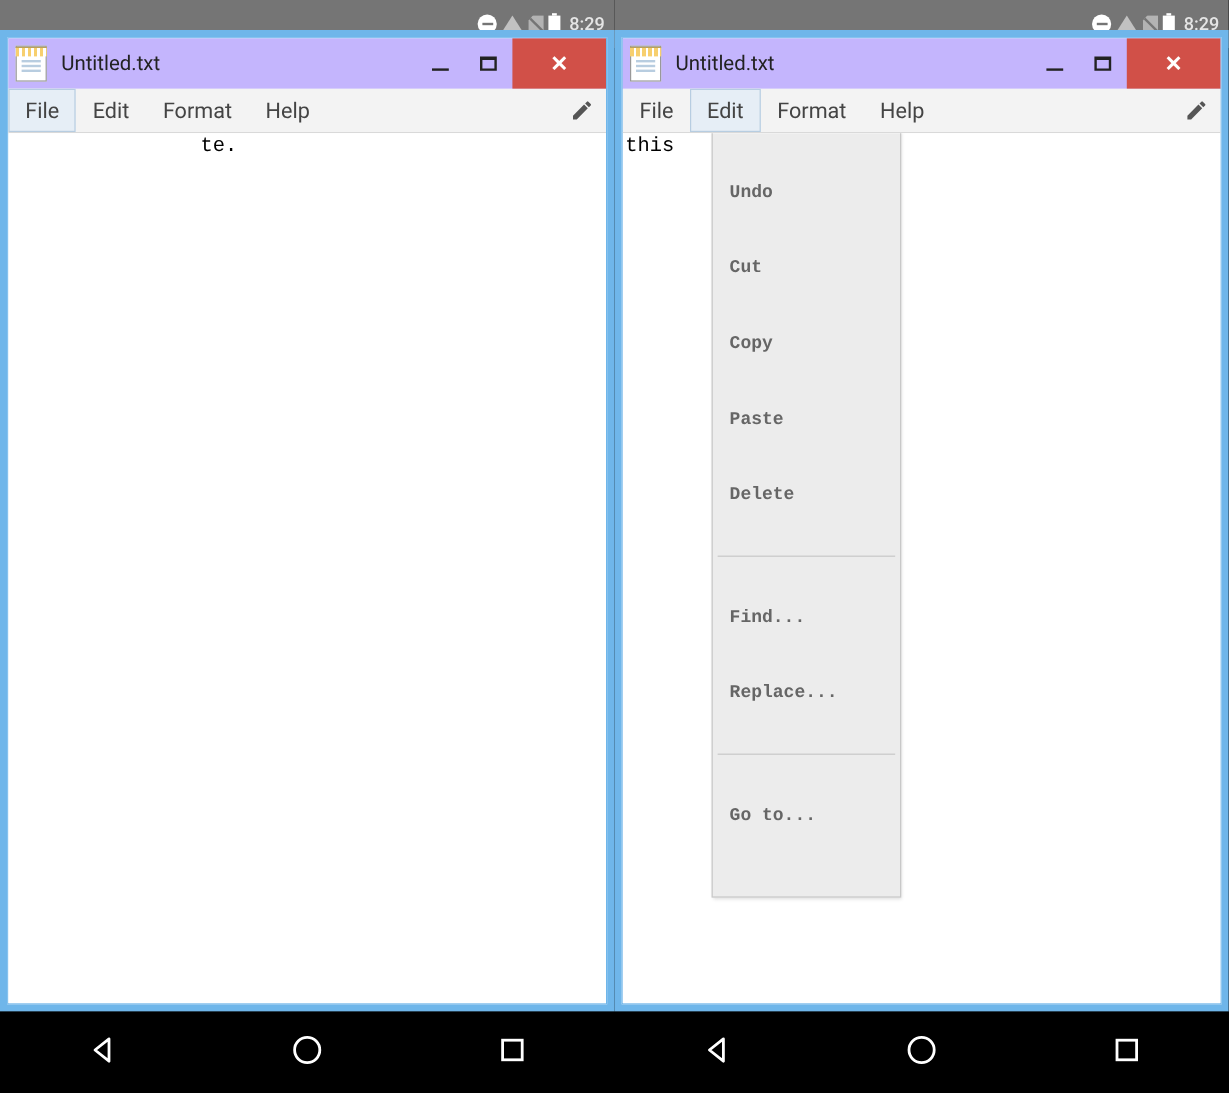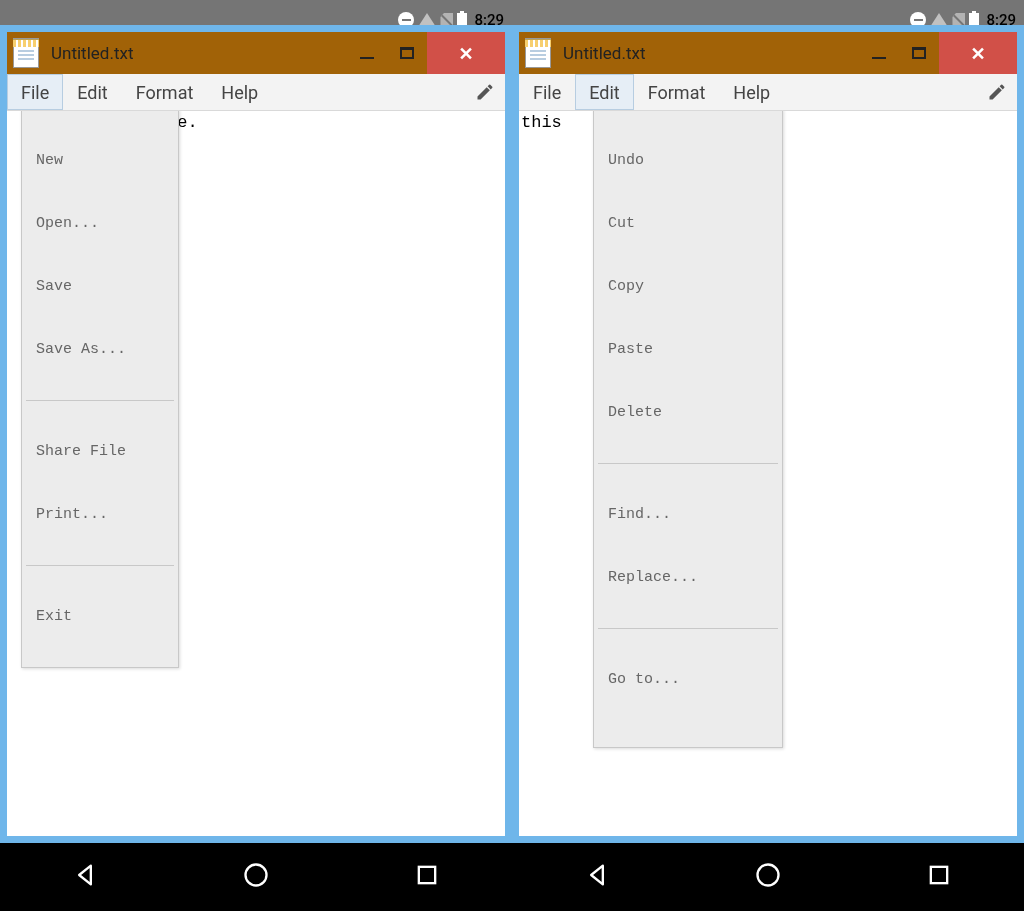--- a/index.html
+++ b/index.html
@@ -17,21 +17,21 @@
     width: 512px;
     height: 843px;
   }
   .half.left { left: 0; }
   .half.right { left: 512px; }
 
   
   .status-bar {
     height: 40px;
     background: #757575;
-    color: #000000;
+    color: #e5e5e5;
     display: flex;
     align-items: center;
     justify-content: flex-end;
     padding-right: 8px;
     font-size: 15px;
     gap: 4px;
   }
   .status-bar .dnd {
     width: 16px; height: 16px; border-radius: 50%;
     background: #fff;
@@ -83,21 +83,21 @@
     background: #fff;
     border: 1px solid #6fb6ea;
     position: relative;
     display: flex;
     flex-direction: column;
   }
 
   
   .titlebar {
     height: 42px;
-    background: #a16207;
+    background: #c4b5fd;
     display: flex;
     align-items: center;
     padding-left: 6px;
   }
   .titlebar .notepad-icon {
     width: 26px; height: 30px;
     background: #fff;
     border: 1px solid #999;
     position: relative;
     margin-right: 12px;
@@ -265,31 +265,20 @@
           <svg viewBox="0 0 24 24">
               <path d="M3 17.25V21h3.75L17.81 9.94l-3.75-3.75L3 17.25zM20.71 7.04a1 1 0 0 0 0-1.41l-2.34-2.34a1 1 0 0 0-1.41 0l-1.83 1.83 3.75 3.75 1.83-1.83z"></path>
             </svg>
         </span>
       </div>
 
       <div class="textarea">
         <span class="visible-frag" style="left:160px;">te.</span>
 
         
-        <div class="dropdown" style="left:14px; top:-2px; width:158px;">
-          <div class="item">New</div>
-          <div class="item">Open...</div>
-          <div class="item">Save</div>
-          <div class="item">Save As...</div>
-          <div class="sep"></div>
-          <div class="item">Share File</div>
-          <div class="item">Print...</div>
-          <div class="sep"></div>
-          <div class="item">Exit</div>
-        </div>
       </div>
 
     </div>
   </div>
 </div>
 
 <div class="half right">
   <div class="status-bar">
     <span class="dnd"></span>
     <span class="wifi"></span>
@@ -323,21 +312,21 @@
           <svg viewBox="0 0 24 24">
               <path d="M3 17.25V21h3.75L17.81 9.94l-3.75-3.75L3 17.25zM20.71 7.04a1 1 0 0 0 0-1.41l-2.34-2.34a1 1 0 0 0-1.41 0l-1.83 1.83 3.75 3.75 1.83-1.83z"></path>
             </svg>
         </span>
       </div>
 
       <div class="textarea">
         <span class="visible-frag" style="left:2px;">this</span>
 
         
-        <div class="dropdown" style="left:74px; top:-2px; width:190px;">
+        <div class="dropdown" style="left:74px; top:-2px; width:158px;font-weight:bold;">
           <div class="item">Undo</div>
           <div class="item">Cut</div>
           <div class="item">Copy</div>
           <div class="item">Paste</div>
           <div class="item">Delete</div>
           <div class="sep"></div>
           <div class="item">Find...</div>
           <div class="item">Replace...</div>
           <div class="sep"></div>
           <div class="item">Go to...</div>

